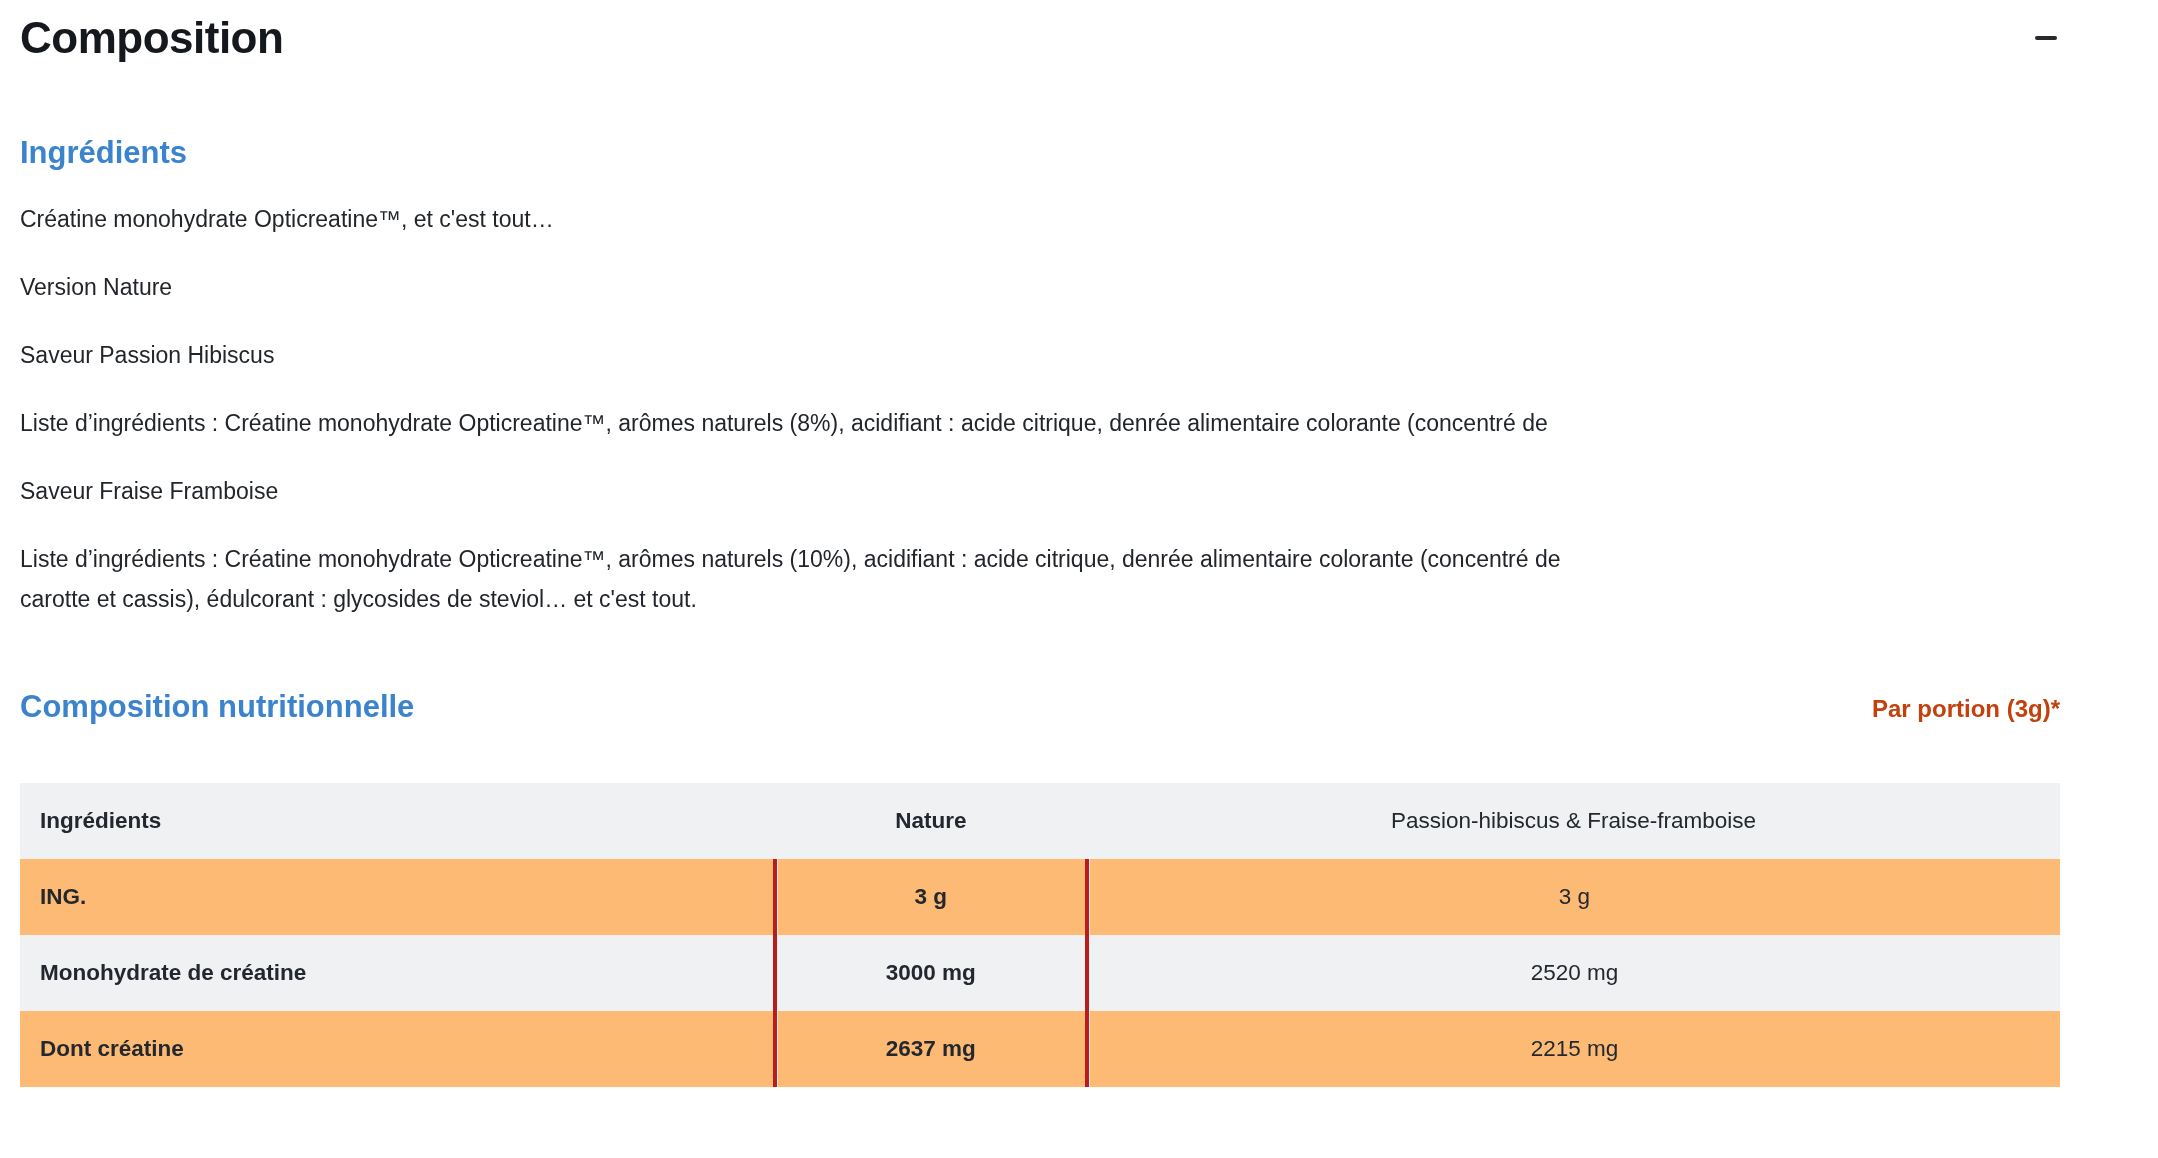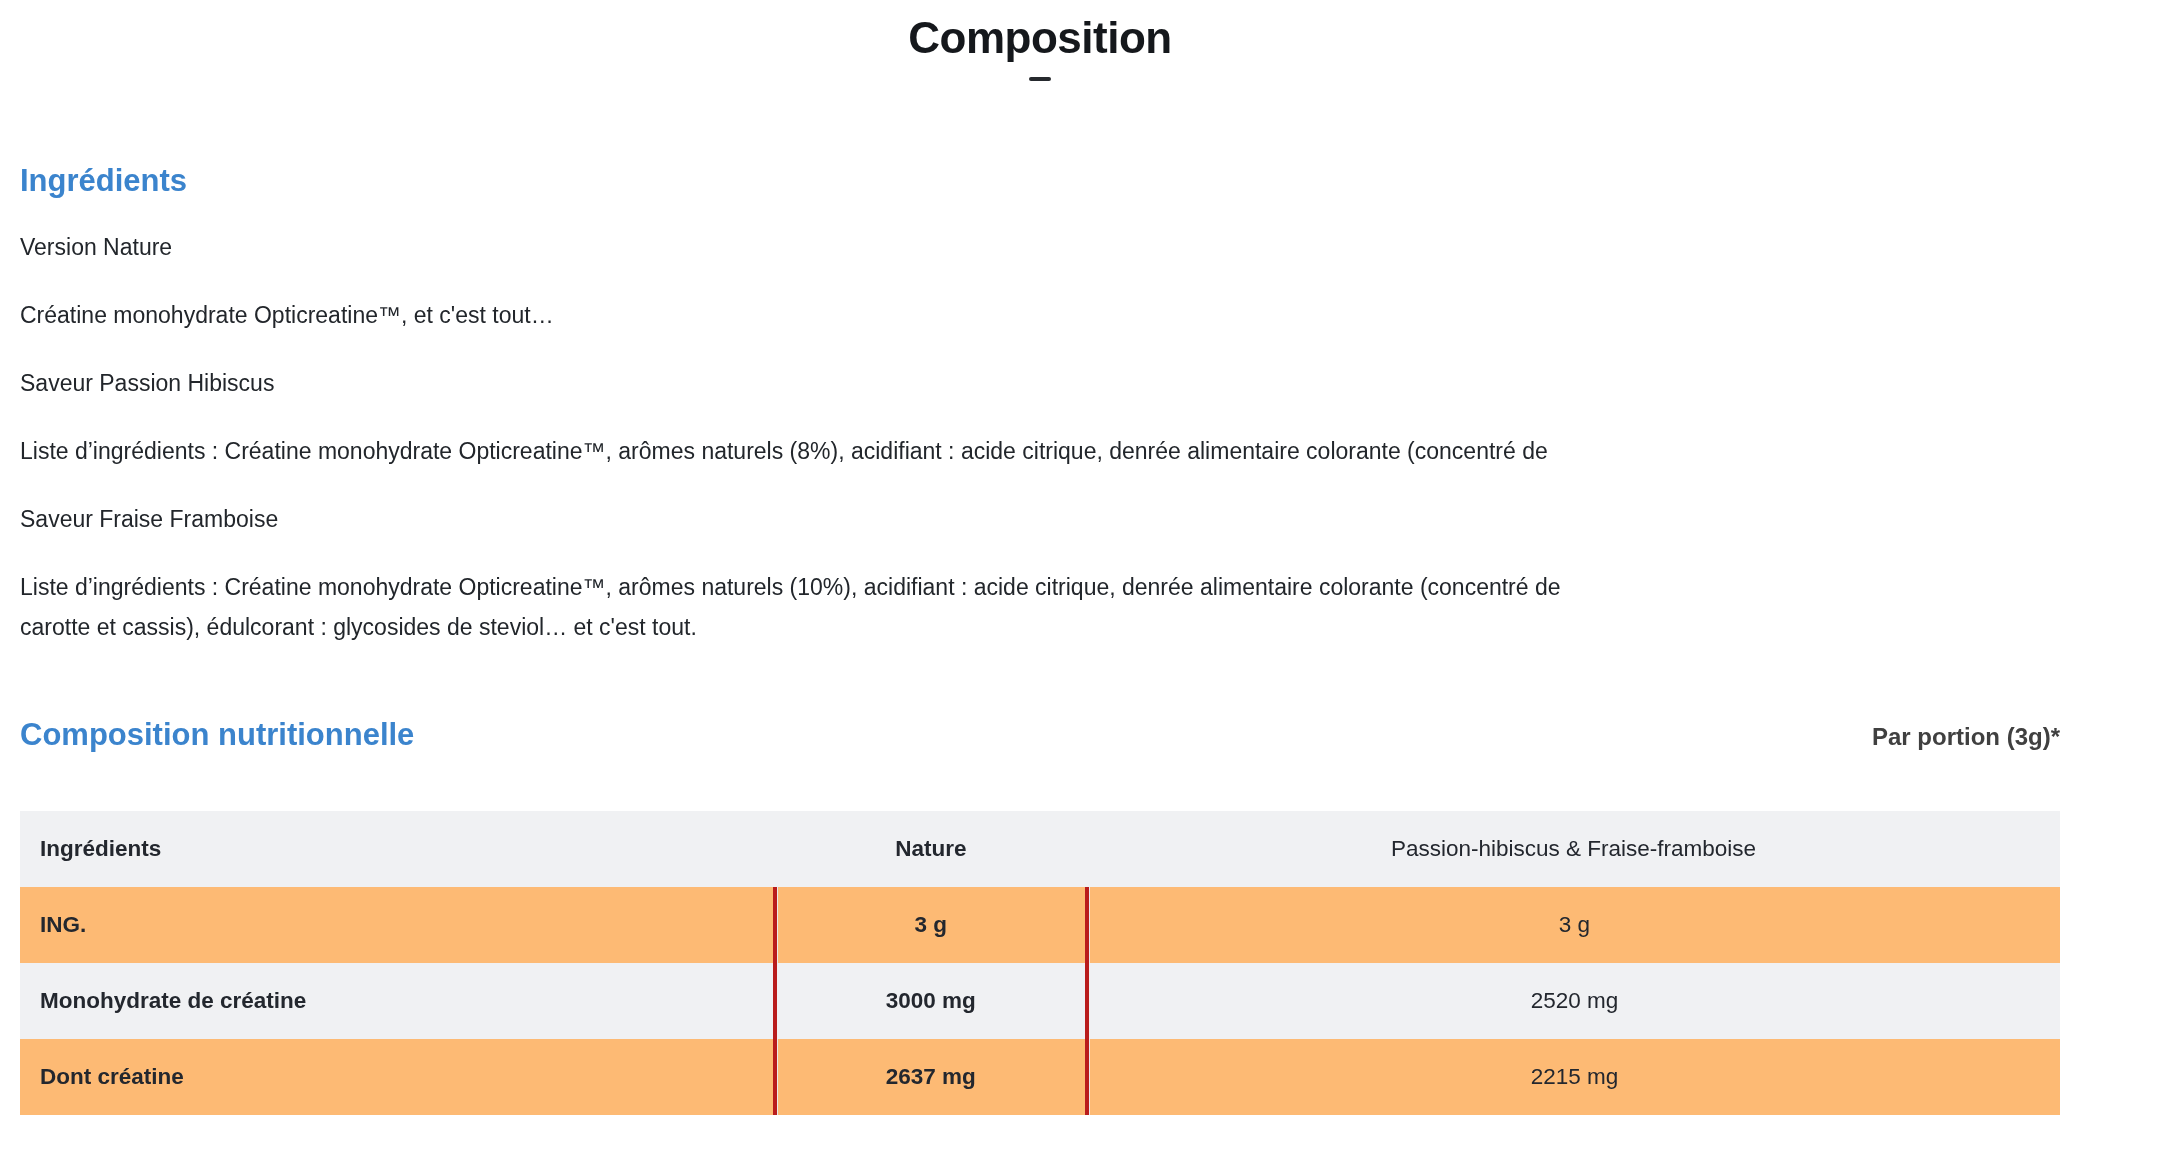--- a/index.html
+++ b/index.html
@@ -7,21 +7,21 @@
     width: 2158px; height: 1158px;
     background: #ffffff;
     overflow: hidden;
     font-family: "Liberation Sans", sans-serif;
     color: #22262b;
   }
   .page { padding: 12px 98px 0 20px; }
 
   
   .accordion-header {
-    display: flex; justify-content: space-between; align-items: center; flex-direction: column;
+    display: flex; justify-content: space-between; align-items: center;
   }
   .page-title {
     font-size: 44px; font-weight: bold; color: #15181c;
     margin: 0; letter-spacing: -0.5px; line-height: 1.2;
   }
   .collapse-btn {
     background: none; border: none; padding: 0; cursor: pointer;
     width: 28px; height: 28px;
     display: flex; align-items: center; justify-content: center;
   }
@@ -41,21 +41,21 @@
     color: #22262b; font-weight: normal;
   }
   .para .line { display: block; }
 
   
   .nutri-head {
     display: flex; justify-content: space-between; align-items: baseline;
     margin-top: 70px;
     gap: 16px;
   }
-  .portion-label { font-size: 24px; font-weight: bold; color: #404040; margin-left: 7px; }
+  .portion-label { font-size: 24px; font-weight: bold; color: #c2410c; margin-left: 7px; }
 
   
   .nutri-table { width: 100%; border-collapse: collapse; margin-top: 58px; }
   .nutri-table th, .nutri-table td {
     height: 76px; font-size: 22.5px; vertical-align: middle; padding: 0;
     color: #23272e;
   }
   .col-label   { width: 37%;   text-align: left; padding-left: 20px !important; font-weight: bold; }
   .col-nature  { width: 15.3%; text-align: center; font-weight: bold; }
   .col-flav    { width: 47.7%; text-align: center; font-weight: normal; }
@@ -75,24 +75,24 @@
     <h1 class="page-title">Composition</h1>
     <button class="collapse-btn">
       <span class="minus-bar"></span>
     </button>
   </div>
 
   <h2 class="section-heading heading-ingredients">Ingrédients</h2>
 
   <div class="paras">
     <p class="para">
-      <span class="line">Version Nature</span>
+      <span class="line">Créatine monohydrate Opticreatine™, et c'est tout…</span>
     </p>
     <p class="para">
-      <span class="line">Créatine monohydrate Opticreatine™, et c'est tout…</span>
+      <span class="line">Version Nature</span>
     </p>
     <p class="para">
       <span class="line">Saveur Passion Hibiscus</span>
     </p>
     <p class="para">
       <span class="line">Liste d’ingrédients : Créatine monohydrate Opticreatine™, arômes naturels (8%), acidifiant : acide citrique, denrée alimentaire colorante (concentré de</span>
     </p>
     <p class="para">
       <span class="line">Saveur Fraise Framboise</span>
     </p>

